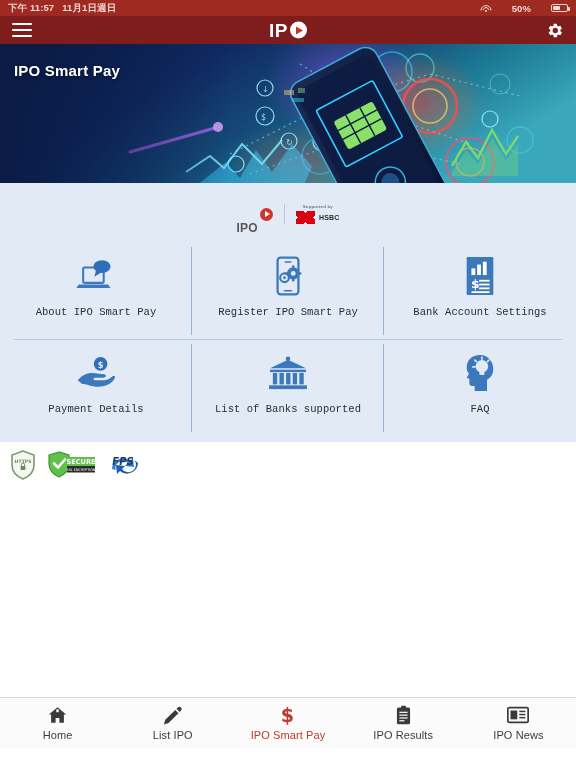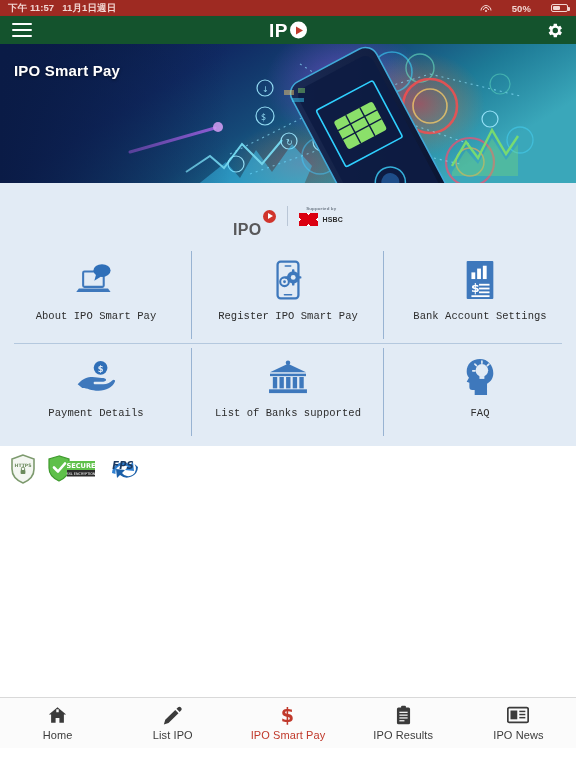--- a/index.html
+++ b/index.html
@@ -26,21 +26,21 @@
   .wifi-glyph i:nth-child(1) { width: 11px; height: 11px; top: 1px; transform: translateX(-50%) rotate(-45deg); }
   .wifi-glyph i:nth-child(2) { width: 6px; height: 6px; top: 3.5px; transform: translateX(-50%) rotate(-45deg); }
   .wifi-glyph i:nth-child(3) { width: 2px; height: 2px; top: 6px; background: #f2d6d2; border: none; }
   .batt { width: 17px; height: 8px; border: 1px solid #f2d6d2; border-radius: 2px; position: relative; }
   .batt:after { content: ""; position: absolute; right: -3px; top: 2px; width: 1.6px; height: 4px;
     background: #f2d6d2; border-radius: 0 1px 1px 0; }
   .batt i { position: absolute; left: 1px; top: 1px; bottom: 1px; width: 44%; background: #f2d6d2; border-radius: 1px; display: block; }
 
   
   .appbar {
-    height: 28px; background: #14532d; display: flex; align-items: center;
+    height: 28px; background: #7f1d1d; display: flex; align-items: center;
     justify-content: space-between; padding: 0 12px; position: relative;
     box-shadow: 0 1px 2px rgba(0,0,0,.25);
   }
   .hamburger { width: 20px; height: 15px; display: flex; flex-direction: column; justify-content: space-between; cursor: pointer; }
   .hamburger span { display: block; height: 2.4px; background: #fff; border-radius: 1px; }
   .brand { position: absolute; left: 50%; top: 50%; transform: translate(-50%,-50%);
     display: flex; align-items: center; gap: 1px; }
   .brand .bt { color: #fff; font-size: 19px; font-weight: 700; letter-spacing: .5px; line-height: 1; }
   .brand .play { width: 17px; height: 17px; border-radius: 50%; background: #fff;
     display: inline-flex; align-items: center; justify-content: center; margin-left: 1px; }
@@ -55,21 +55,21 @@
   .hero-title {
     position: absolute; left: 14px; top: 18px; color: #ffffff;
     font-size: 15px; font-weight: 700; letter-spacing: .2px; z-index: 5;
     text-shadow: 0 1px 3px rgba(0,0,0,.5);
   }
 
   
   .panel { background: #e2ebf5; padding: 0 0 6px 0; }
   .logo-row { display: flex; align-items: center; justify-content: center; gap: 11px; padding: 11px 0 9px; }
   .ipo-logo { display: flex; align-items: center; gap: 1px; }
-  .ipo-logo .t { color: #58585a; font-size: 16px; font-weight: 700; letter-spacing: .3px; line-height: 1; margin-top: 28px; }
+  .ipo-logo .t { color: #58585a; font-size: 12px; font-weight: 700; letter-spacing: .3px; line-height: 1; margin-top: 28px; }
   .ipo-logo .pl { width: 13px; height: 13px; border-radius: 50%; background: #d0342c;
     display: inline-flex; align-items: center; justify-content: center; margin-left: 1px; }
   .ipo-logo .pl:after { content: ""; border-left: 5px solid #fff; border-top: 3.4px solid transparent;
     border-bottom: 3.4px solid transparent; margin-left: 2px; }
   .vdiv { width: 1px; height: 20px; background: #b9c6d6; }
   .hsbc-block { display: flex; flex-direction: column; align-items: center; gap: 2px; }
   .hsbc-sup { font-size: 4.4px; color: #6f7a87; letter-spacing: .15px; font-weight: 600; }
   .hsbc-row { display: flex; align-items: center; gap: 4px; }
   .hsbc-mark { width: 19px; height: 13px; background: #fff; position: relative; overflow: hidden; }
   .hsbc-mark:before, .hsbc-mark:after { content: ""; position: absolute; inset: 0; }

